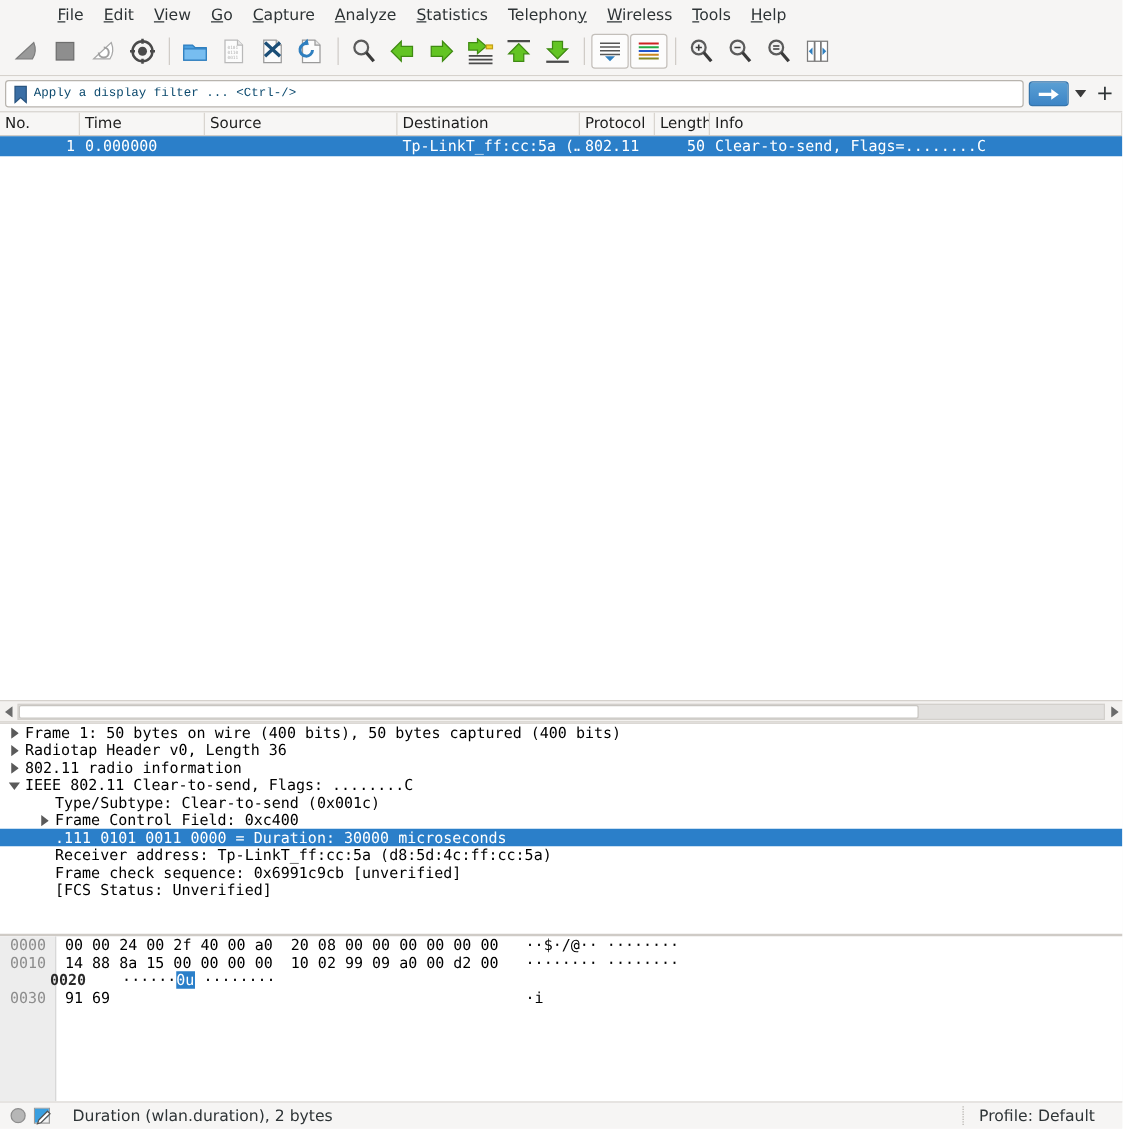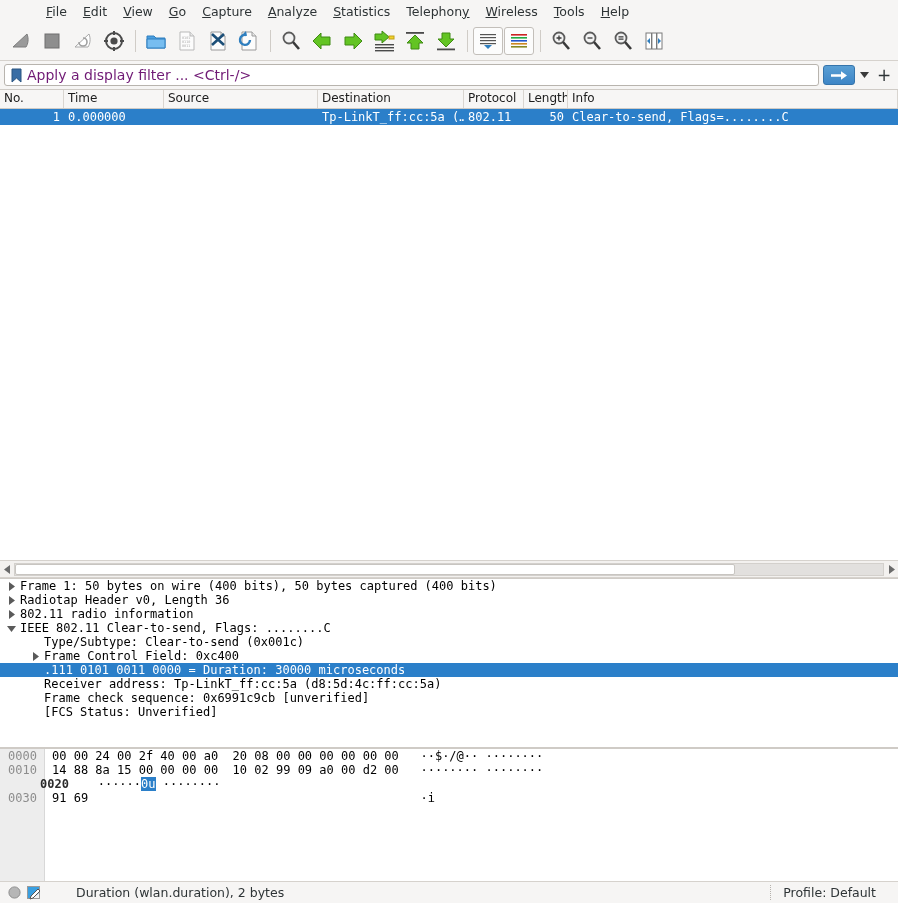--- a/index.html
+++ b/index.html
@@ -77,24 +77,25 @@
     padding: 0 2px;
     margin-right: 4px;
   }
   .filter-bookmark {
     width: 16px; height: 16px;
     display: flex; align-items: center; justify-content: center;
     margin: 0 3px 0 1px;
   }
   .filter-placeholder {
     flex: 1 1 auto;
-    font-size: 14px;
-    color: #701a75;
+    font-size: 10px;
+    color: #0c4a6e;
     white-space: nowrap;
     overflow: hidden;
+    font-family: Liberation Mono, monospace;
   }
   .filter-apply {
     width: 30px; height: 18px;
     background: linear-gradient(#5a9fd4, #3d85c6);
     border: 1px solid #3574ab;
     border-radius: 3px;
     display: flex; align-items: center; justify-content: center;
     margin-right: 2px;
   }
   .filter-drop {
@@ -621,20 +622,20 @@
             <circle cx="6.5" cy="6.5" r="5.6" fill="#b6b6b6" stroke="#8d8d8d"></circle>
           </svg>
       </span>
       <span class="sb-icon">
         <svg width="15" height="14" viewBox="0 0 15 14">
             <rect x="0.5" y="0.5" width="12" height="12" fill="#f2f2f2" stroke="#9a9a9a"></rect>
             <path d="M1 1 h11 v6 l-6 5 h-5 Z" fill="#3a9fe0"></path>
             <path d="M4 10 L11 3 l2 2 l-7 7 l-3 1 Z" fill="#ffffff" stroke="#555"></path>
           </svg>
       </span>
-      <span style="margin-left:28px;">Duration (wlan.duration), 2 bytes</span>
+      <span style="margin-left:10px;">Duration (wlan.duration), 2 bytes</span>
     </div>
     <div class="sb-mid"></div>
     <div class="sb-seg">Profile: Default</div>
     <div style="width:10px;"></div>
   </div>
 
 </div>
 
 </body></html>

